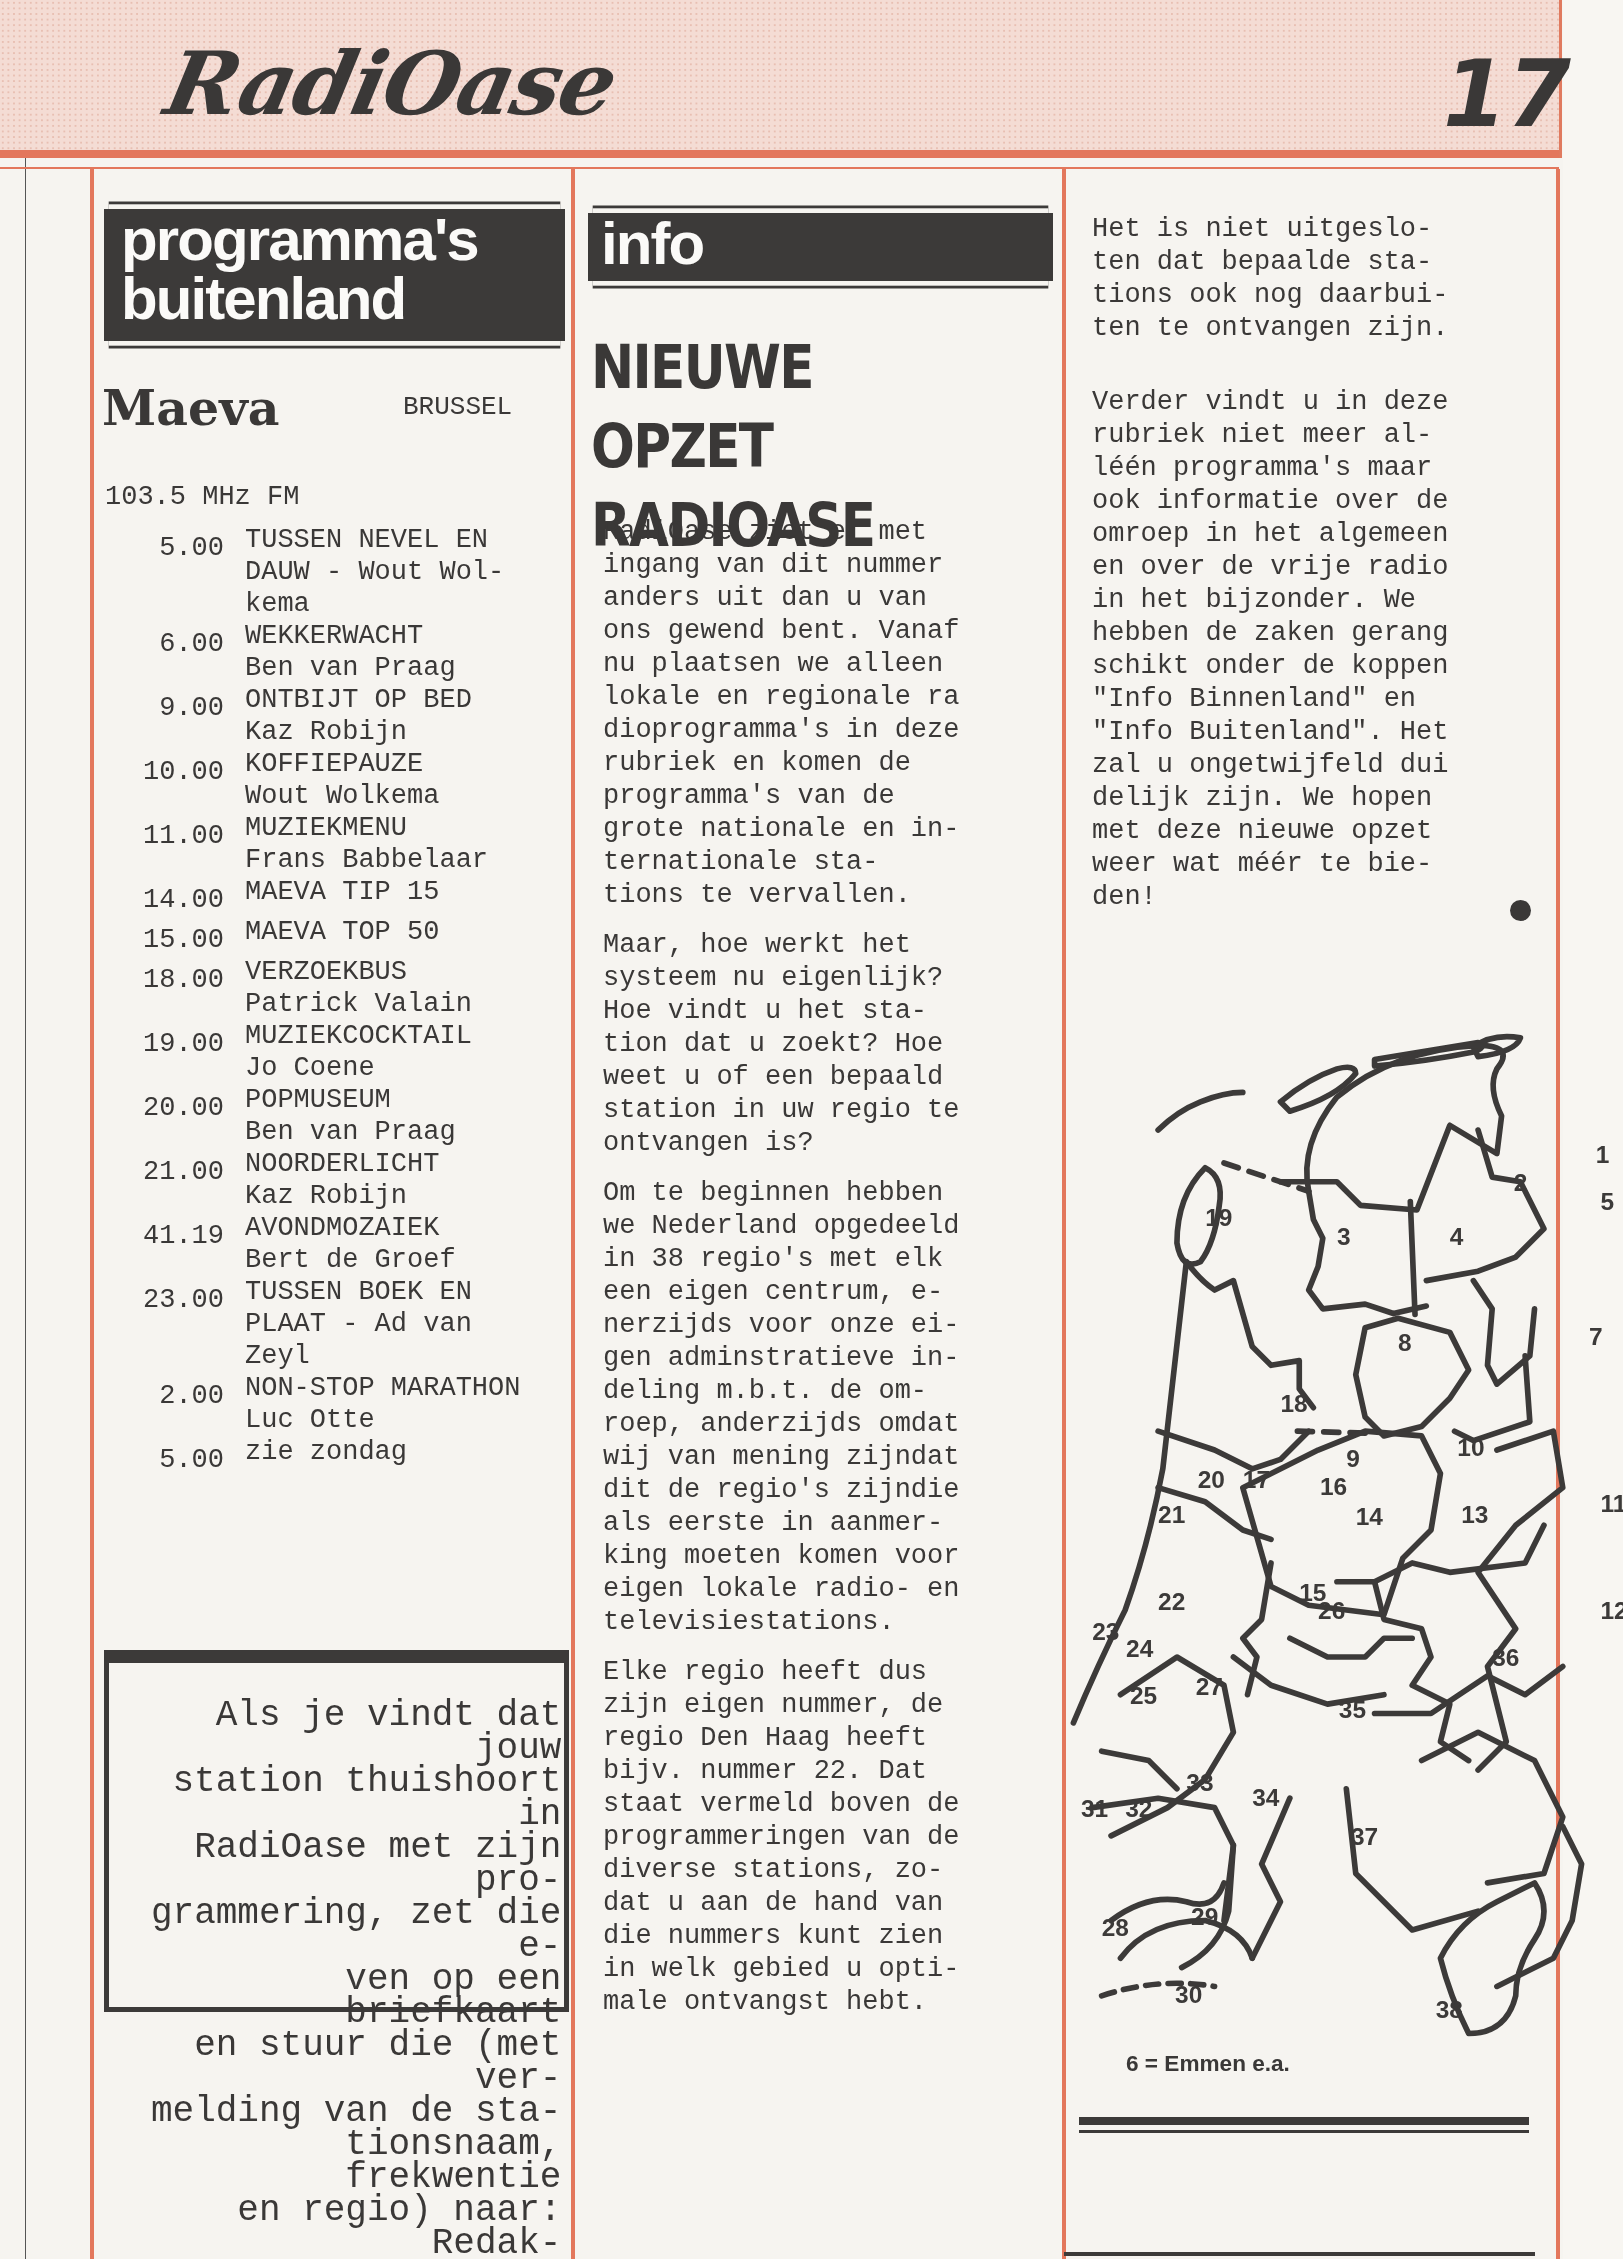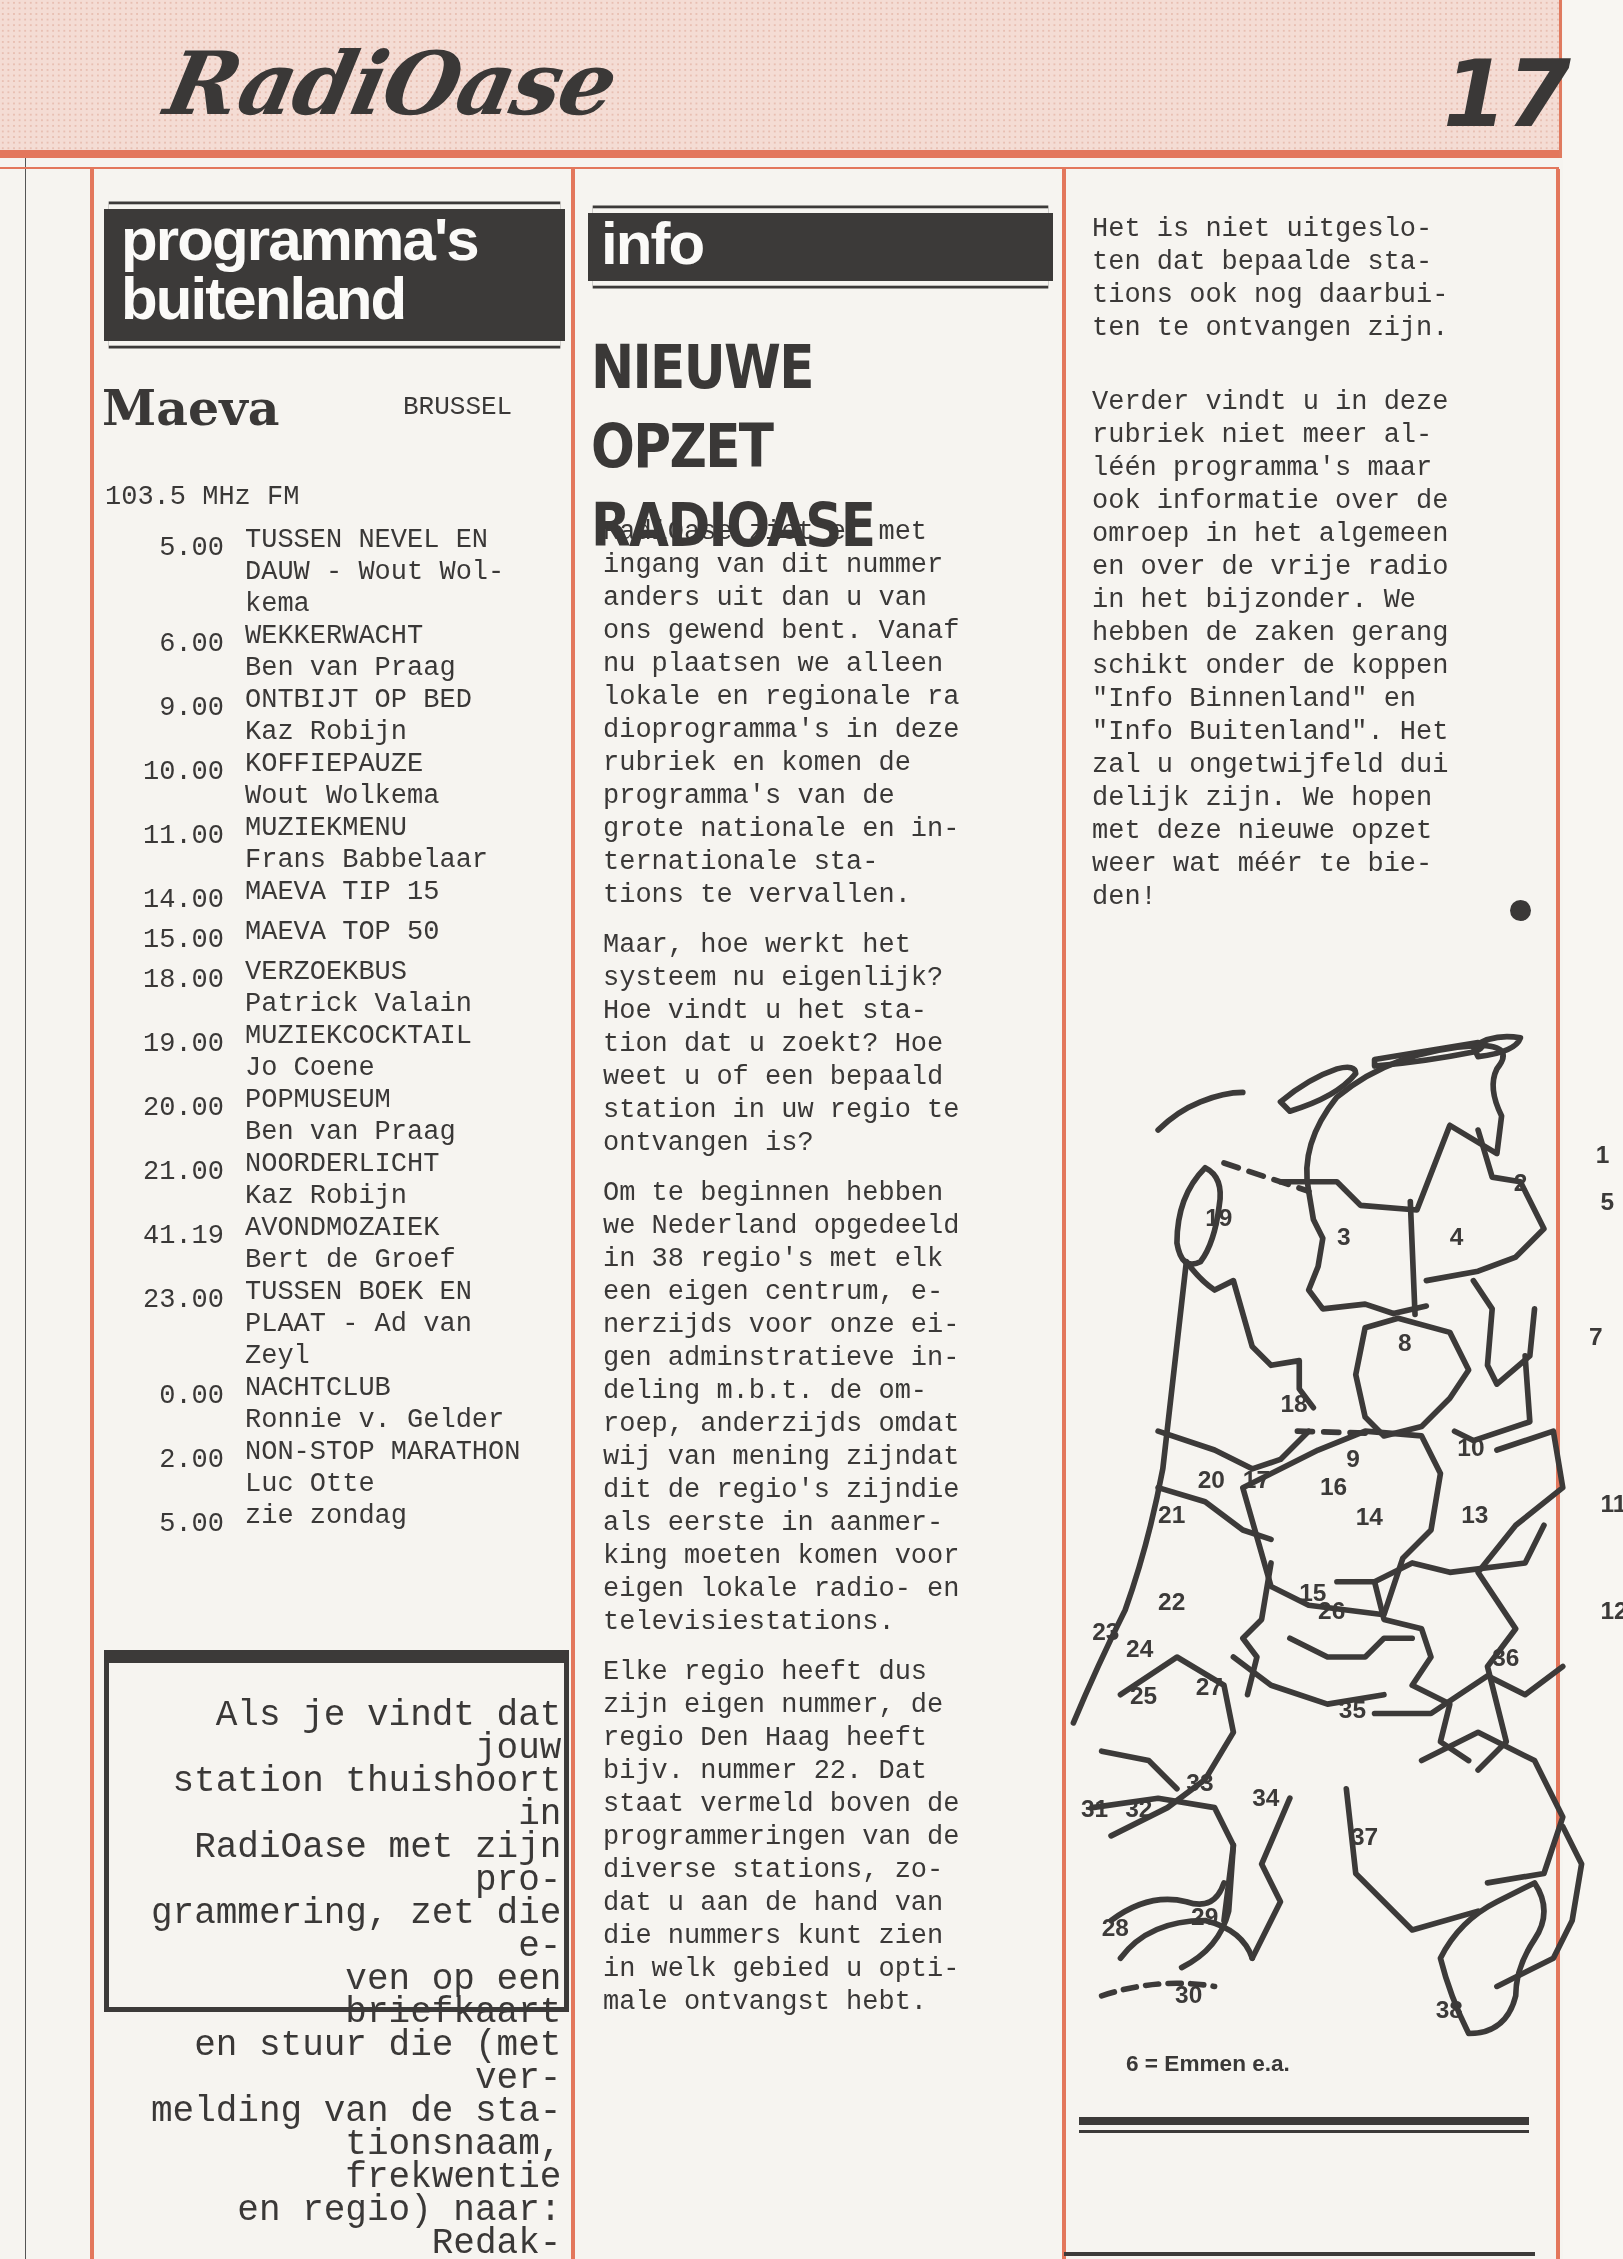--- a/index.html
+++ b/index.html
@@ -198,25 +198,20 @@
     <div class="sched-row">
       <span class="time">41.19</span>
       <span class="prog">AVONDMOZAIEK
 Bert de Groef</span>
     </div>
     <div class="sched-row">
       <span class="time">23.00</span>
       <span class="prog">TUSSEN BOEK EN
 PLAAT - Ad van
 Zeyl</span>
-    </div>
-    <div class="sched-row">
-      <span class="time">0.00</span>
-      <span class="prog">NACHTCLUB
-Ronnie v. Gelder</span>
     </div>
     <div class="sched-row">
       <span class="time">2.00</span>
       <span class="prog">NON-STOP MARATHON
 Luc Otte</span>
     </div>
     <div class="sched-row">
       <span class="time">5.00</span>
       <span class="prog">zie zondag</span>
     </div>

